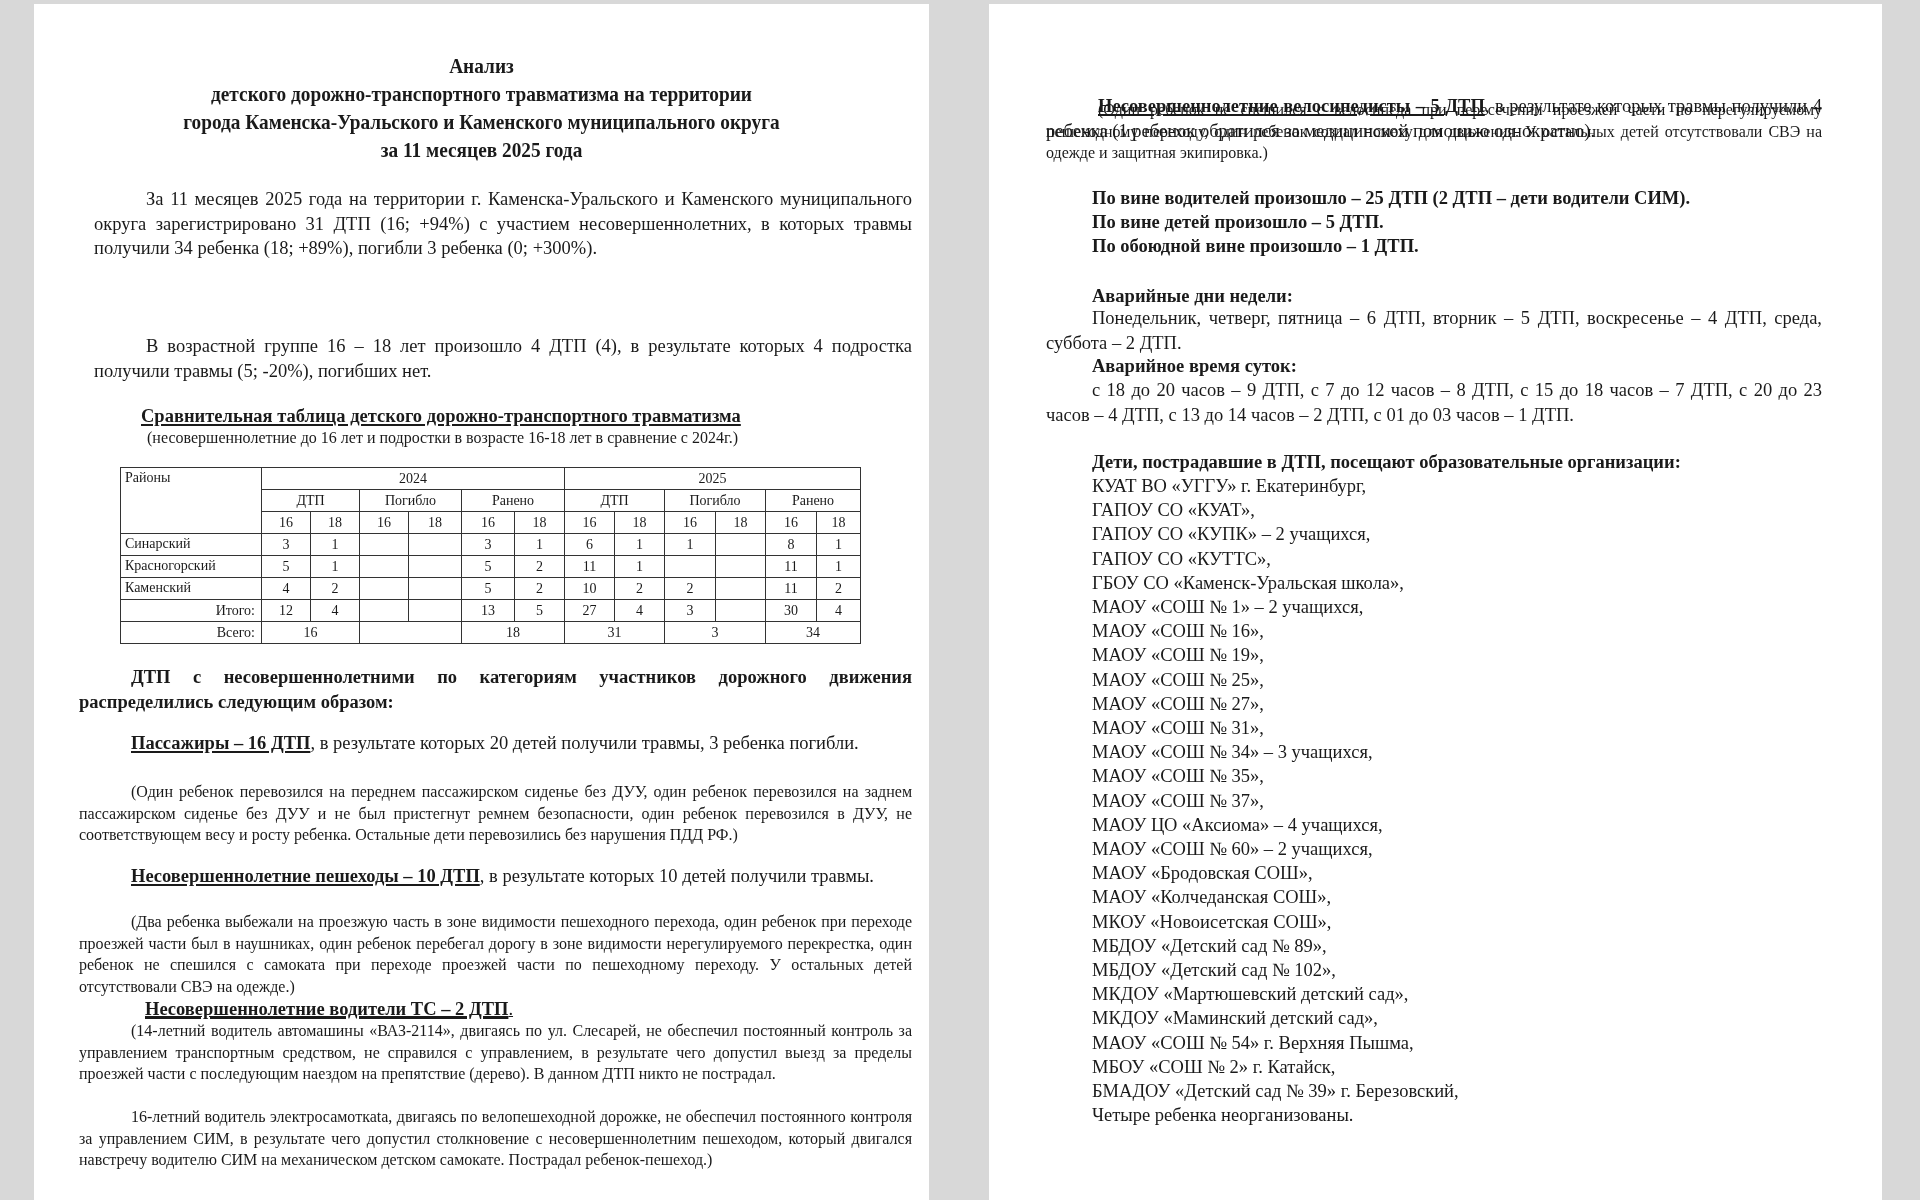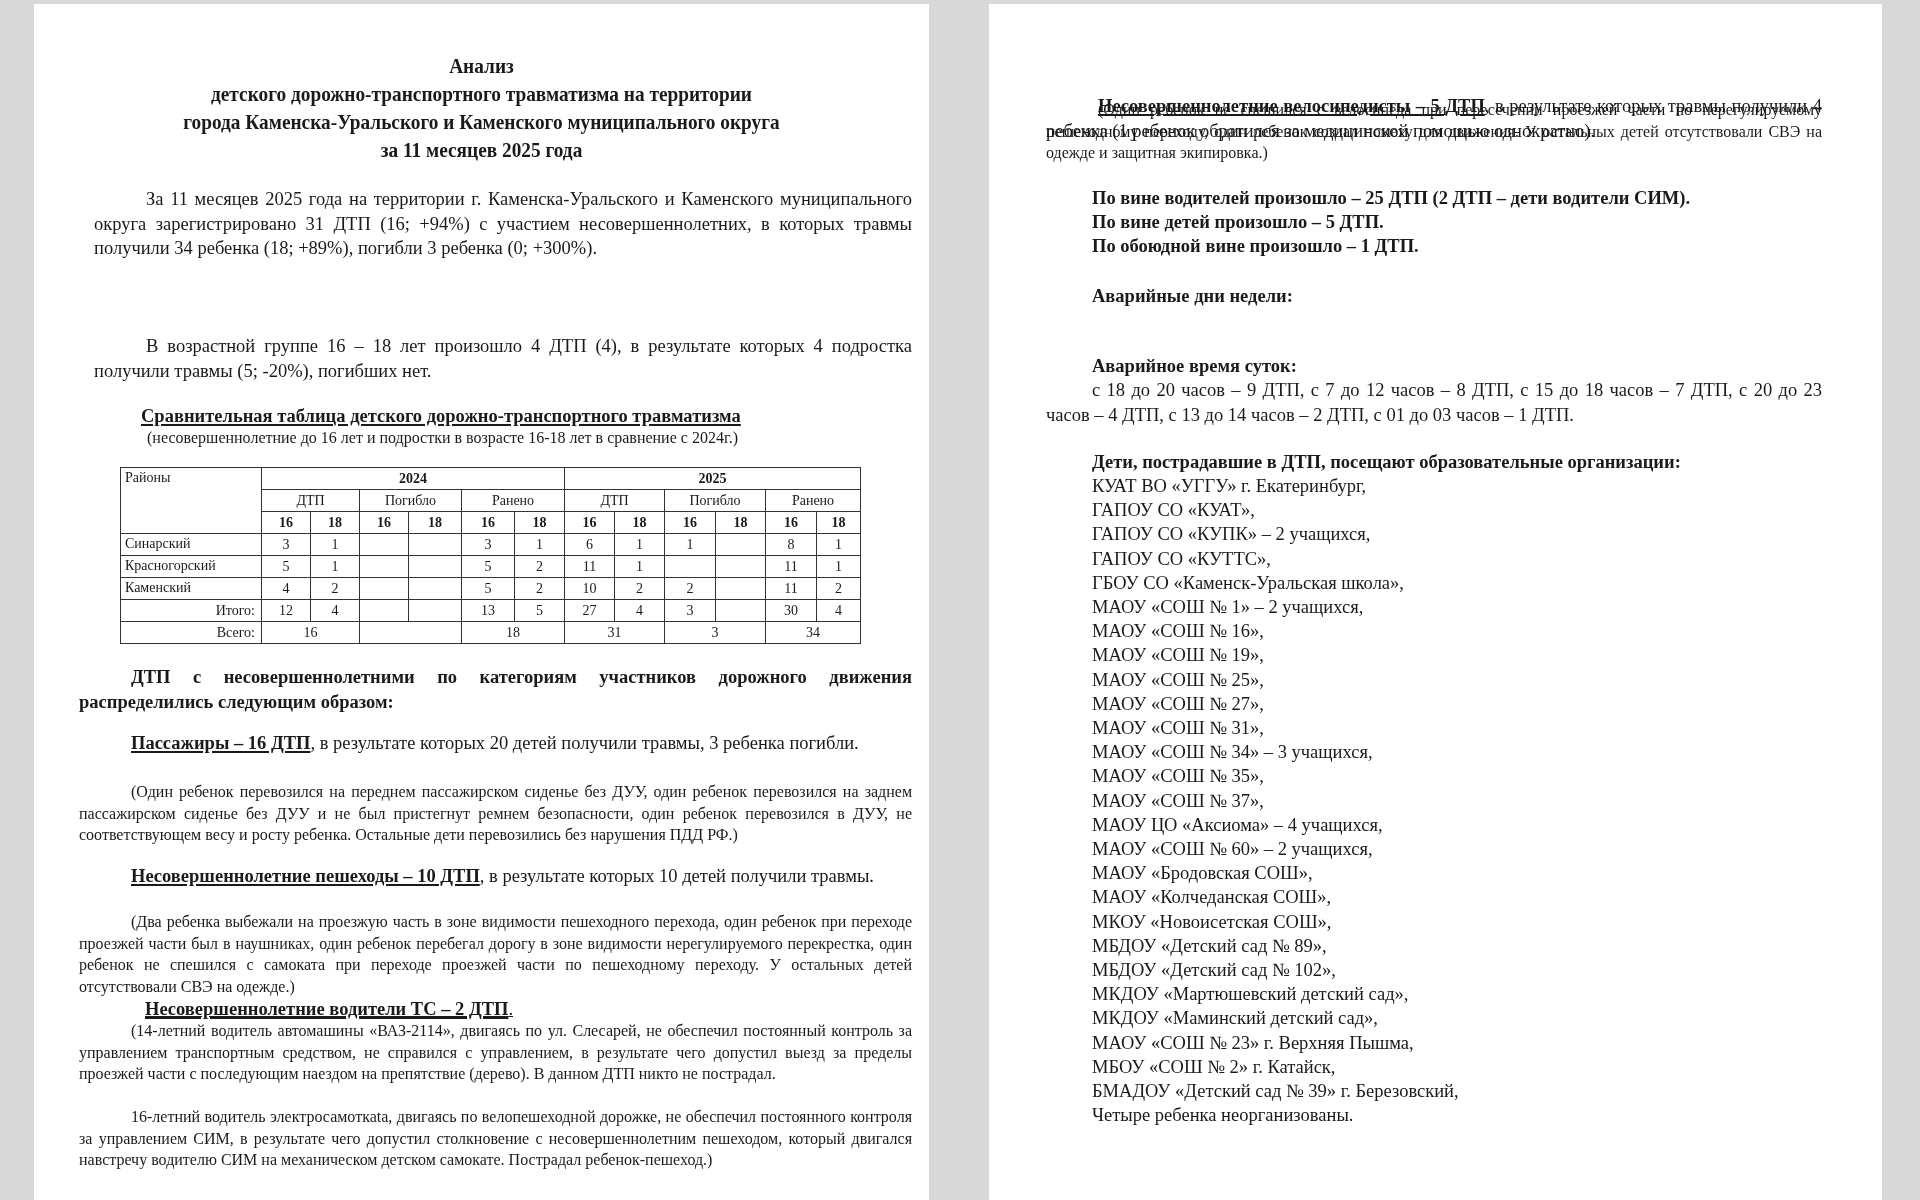--- a/index.html
+++ b/index.html
@@ -14,21 +14,21 @@
   .para { position:absolute; font-size:18.5px; line-height:24.5px; text-align:justify; text-align-last:left; }
   .para.indent { text-indent:52px; }
   .small { font-size:16px; line-height:21.5px; }
   .bold { font-weight:bold; }
   u { text-decoration:underline; text-decoration-thickness:2px; text-underline-offset:2px; }
   .line { white-space:nowrap; font-size:18.5px; line-height:24.2px; }
 
   table.cmp { position:absolute; left:86px; top:463px; border-collapse:collapse;
               font-size:14px; table-layout:fixed; }
   table.cmp td { border:1px solid #333; padding:0; height:21px; text-align:center; line-height:20px; }
-  table.cmp td.year, table.cmp td.age { font-weight:bold;margin-top:20px; }
+  table.cmp td.year, table.cmp td.age { font-weight:normal;margin-top:20px; }
   table.cmp td.left { text-align:left; padding-left:4px; vertical-align:top; }
   table.cmp td.right { text-align:right; padding-right:6px; }
   table.cmp { border:1.5px solid #222; }
 </style>
 </head>
 <body>
 
 <div class="page" id="page-left">
   <div class="title" style="top:49px;">Анализ</div>
   <div class="title" style="top:77px;">детского дорожно-транспортного травматизма на территории</div>
@@ -174,20 +174,21 @@
 
 <div class="page" id="page-right">
   <div class="para indent" style="left:57px; width:776px; top:47px;margin-top:43px;"><u class="bold">Несовершеннолетние велосипедисты – 5 ДТП</u><span>, в результате которых травмы получили 4 ребенка (1 ребенок обратился за медицинской помощью однократно).</span></div>
   <div class="para indent small" style="left:57px; width:776px; top:95px;">(Один ребенок не спешился с велосипеда при пересечении проезжей части по нерегулируемому пешеходному переходу, один ребенок создал помеху для движения. У остальных детей отсутствовали СВЭ на одежде и защитная экипировка.)</div>
 
   <div class="abs line bold" style="left:103px; top:182px;">По вине водителей произошло – 25 ДТП (2 ДТП – дети водители СИМ).</div>
   <div class="abs line bold" style="left:103px; top:206px;">По вине детей произошло – 5 ДТП.</div>
   <div class="abs line bold" style="left:103px; top:230px;">По обоюдной вине произошло – 1 ДТП.</div>
 
   <div class="abs line bold" style="left:103px; top:280px;">Аварийные дни недели:</div>
+  <div class="para indent" style="left:57px; width:776px; top:302px; text-indent:46px;">Понедельник, четверг, пятница – 6 ДТП, вторник – 5 ДТП, воскресенье – 4 ДТП, среда, суббота – 2 ДТП.</div>
 
   <div class="abs line bold" style="left:103px; top:350px;">Аварийное время суток:</div>
   <div class="para indent" style="left:57px; width:776px; top:374px; text-indent:46px;">с 18 до 20 часов – 9 ДТП, с 7 до 12 часов – 8 ДТП, с 15 до 18 часов – 7 ДТП, с 20 до 23 часов – 4 ДТП, с 13 до 14 часов – 2 ДТП, с 01 до 03 часов – 1 ДТП.</div>
 
   <div class="abs line bold" style="left:103px; top:446px;">Дети, пострадавшие в ДТП, посещают образовательные организации:</div>
   <div class="abs" id="schools-list" style="left:103px; top:470px;">
       <div class="line">КУАТ ВО «УГГУ» г. Екатеринбург,</div>
       <div class="line">ГАПОУ СО «КУАТ»,</div>
       <div class="line">ГАПОУ СО «КУПК» – 2 учащихся,</div>
       <div class="line">ГАПОУ СО «КУТТС»,</div>
@@ -203,18 +204,18 @@
       <div class="line">МАОУ «СОШ № 37»,</div>
       <div class="line">МАОУ ЦО «Аксиома» – 4 учащихся,</div>
       <div class="line">МАОУ «СОШ № 60» – 2 учащихся,</div>
       <div class="line">МАОУ «Бродовская СОШ»,</div>
       <div class="line">МАОУ «Колчеданская СОШ»,</div>
       <div class="line">МКОУ «Новоисетская СОШ»,</div>
       <div class="line">МБДОУ «Детский сад № 89»,</div>
       <div class="line">МБДОУ «Детский сад № 102»,</div>
       <div class="line">МКДОУ «Мартюшевский детский сад»,</div>
       <div class="line">МКДОУ «Маминский детский сад»,</div>
-      <div class="line">МАОУ «СОШ № 23» г. Верхняя Пышма,</div>
+      <div class="line">МАОУ «СОШ № 54» г. Верхняя Пышма,</div>
       <div class="line">МБОУ «СОШ № 2» г. Катайск,</div>
       <div class="line">БМАДОУ «Детский сад № 39» г. Березовский,</div>
       <div class="line">Четыре ребенка неорганизованы.</div>
     </div>
 </div>
 
 </body></html>

